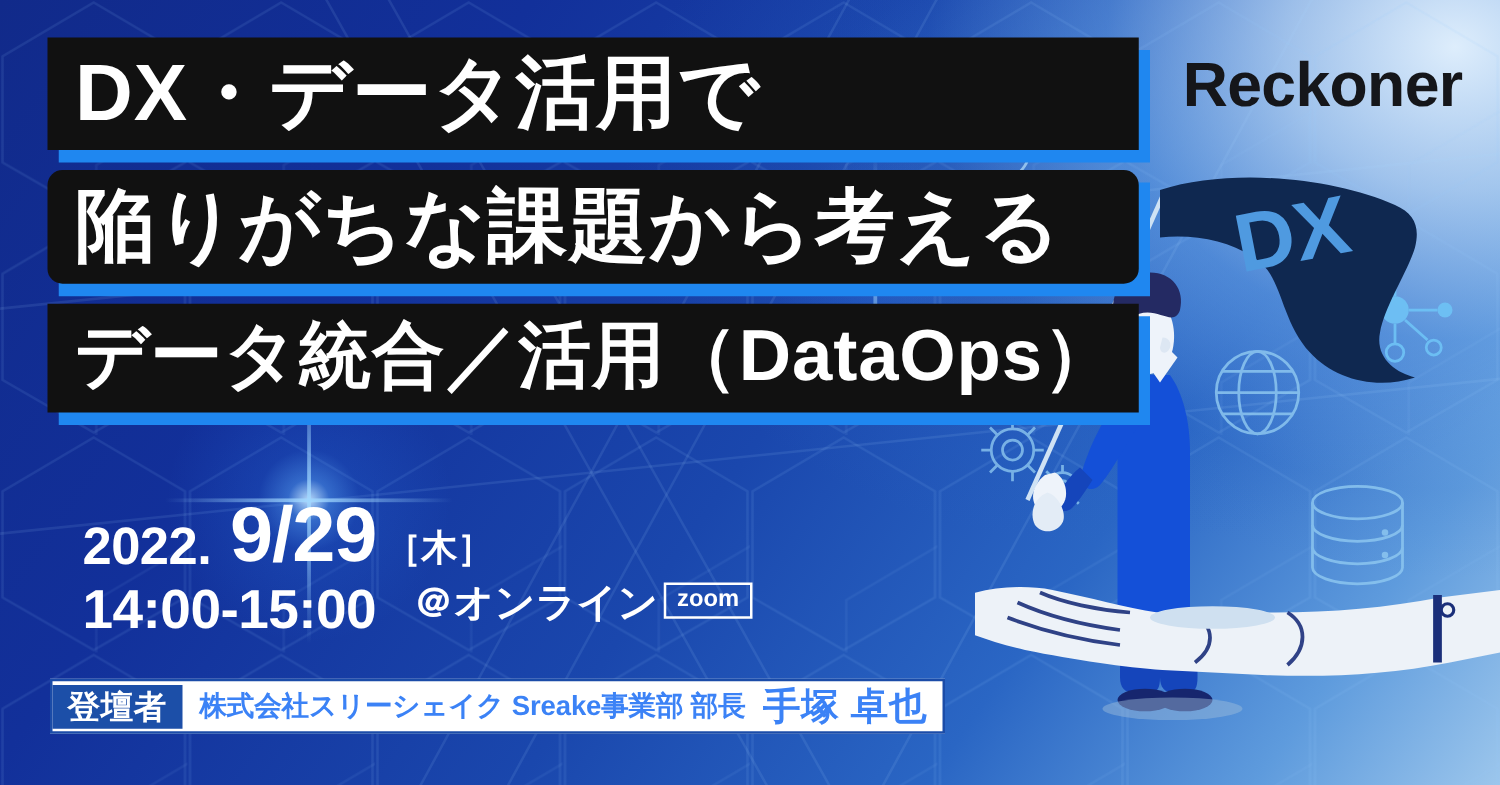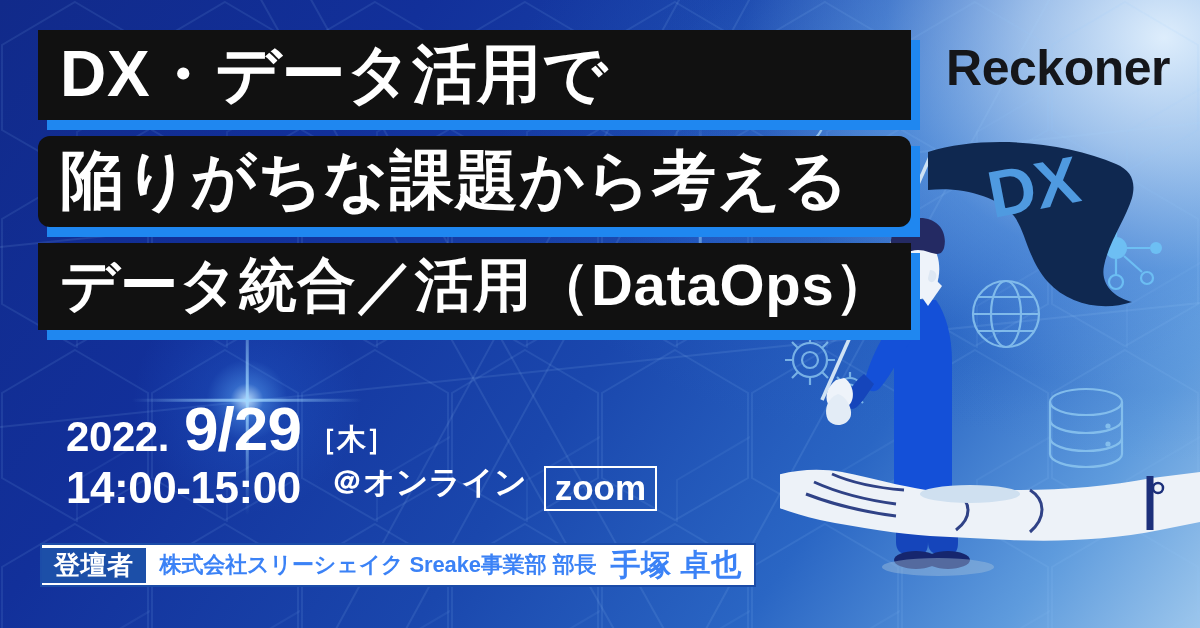--- a/index.html
+++ b/index.html
@@ -73,22 +73,22 @@
 
   .datecol{margin-left:26px;color:#ffffff;}
   .dateline{display:flex;align-items:flex-end;line-height:1;}
   .d-year{font-size:42px;font-weight:700;letter-spacing:-.01em;padding-bottom:2px;}
   .d-md{font-size:62px;font-weight:700;letter-spacing:-.015em;margin-left:15px;}
   .d-dow{font-size:29px;font-weight:600;margin-left:7px;padding-bottom:6px;}
   .timeline{display:flex;align-items:flex-start;line-height:1;margin-top:6px;}
   .d-time{font-size:44px;font-weight:700;letter-spacing:-.01em;}
   .d-where{font-size:32px;font-weight:600;margin-left:30px;}
   .zoom-chip{
-    margin-left:17px;border:2.5px solid #ffffff;color:#ffffff;
-    font-size:35px;font-weight:700;padding:2px 9px 4px;line-height:1;
+    margin-left:4px;border:2.5px solid #ffffff;color:#ffffff;
+    font-size:19px;font-weight:700;padding:2px 9px 4px;line-height:1;
   }
 
   
   .speaker{
     position:absolute;left:40px;top:543px;height:44px;
     display:flex;align-items:center;
     border:2px solid #1b4ca8;background:#ffffff;
   }
   .sp-badge{
     background:#1c4fa8;color:#ffffff;font-size:26px;font-weight:700;

